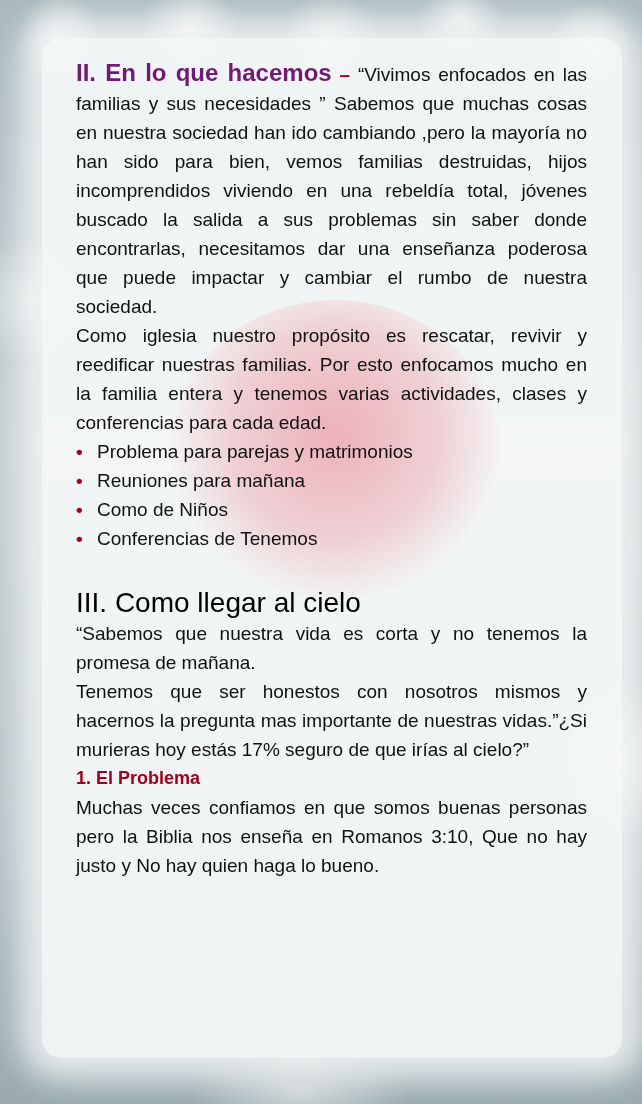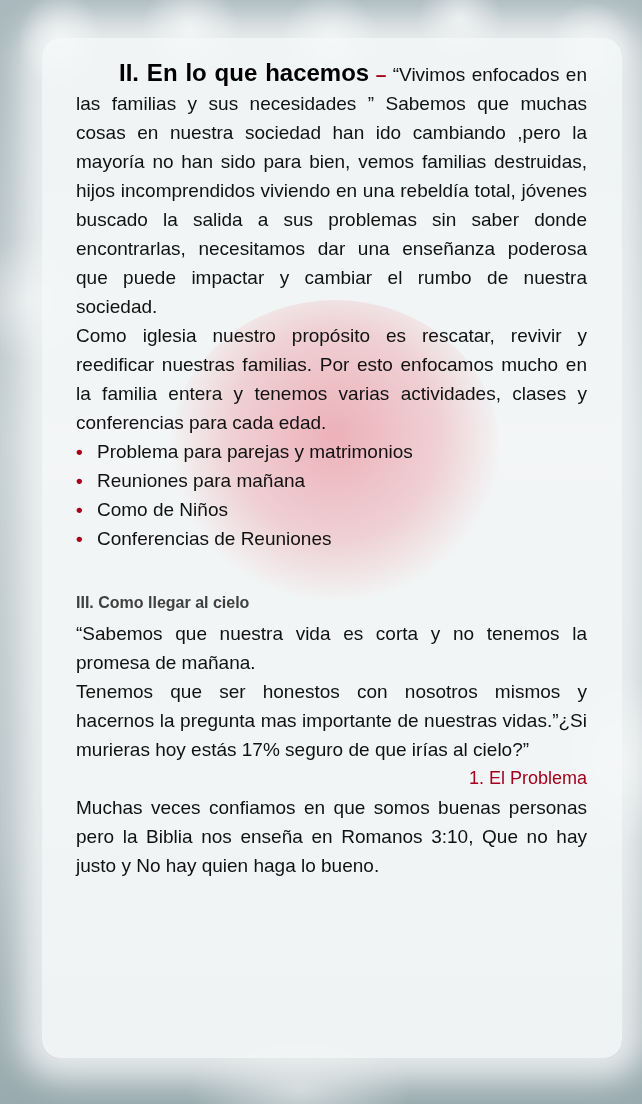--- a/index.html
+++ b/index.html
@@ -32,43 +32,43 @@
     background:radial-gradient(ellipse at 50% 45%, rgba(232,120,135,0.55) 0%, rgba(232,140,150,0.35) 45%, rgba(240,170,180,0) 72%);
     border-radius:50%;
   }
   .content {
     position:absolute; left:76px; top:58px; width:511px;
     color:#111;
     font-size:19px;
     line-height:29px;
   }
   p { margin:0; text-align:justify; }
-  .h2 { color:#000000; font-weight:bold; font-size:24px;margin-left:43px; }
+  .h2 { color:#701a75; font-weight:bold; font-size:24px; }
   .dash { color:#a3001b; font-weight:bold; }
-  .h3 { color:#404040; font-weight:bold; font-size:16px; line-height:32px; margin-top:34px; }
-  .h4 { color:#a3001b; font-weight:normal; font-size:18px; line-height:29px;text-align:right; }
+  .h3 { color:#000000; font-weight:normal; font-size:28px; line-height:32px; margin-top:34px; }
+  .h4 { color:#a3001b; font-weight:bold; font-size:18px; line-height:29px; }
   ul { list-style:none; margin:0; padding:0; }
   li { position:relative; padding-left:21px; }
   li .bullet { position:absolute; left:0; top:0; color:#a3001b; font-weight:bold; }
 </style>
 </head>
 <body>
 
 <div class="bg"></div>
 <div class="panel"></div>
 <div class="heart"></div>
 
 <div class="content">
   <p><span class="h2">II. En lo que hacemos</span><span class="dash"> – </span><span>“Vivimos enfocados  en las  familias y sus  necesidades ” Sabemos que muchas cosas en nuestra sociedad han ido cambiando ,pero la mayoría no han sido para bien, vemos familias destruidas, hijos incomprendidos viviendo en una rebeldía total, jóvenes buscado la  salida a sus problemas sin saber donde encontrarlas, necesitamos dar una enseñanza  poderosa que puede impactar y cambiar el rumbo de nuestra sociedad.</span></p>
   <p>Como iglesia nuestro propósito es rescatar, revivir y reedificar nuestras familias. Por esto enfocamos mucho en la familia entera y tenemos varias actividades, clases y conferencias para cada edad.</p>
   <ul>
     <li><span class="bullet">•</span><span>Problema para parejas y matrimonios</span></li>
     <li><span class="bullet">•</span><span>Reuniones para mañana</span></li>
     <li><span class="bullet">•</span><span>Como de Niños</span></li>
-    <li><span class="bullet">•</span><span>Conferencias de Reuniones</span></li>
+    <li><span class="bullet">•</span><span>Conferencias de Tenemos</span></li>
   </ul>
 
   <div class="h3">III.  Como llegar al cielo</div>
   <p>“Sabemos que nuestra vida es corta y no tenemos la promesa de mañana.</p>
   <p>Tenemos que ser honestos con nosotros mismos y hacernos la pregunta mas importante de nuestras vidas.”¿Si murieras hoy estás 17% seguro de que irías al cielo?”</p>
   <div class="h4">1. El Problema</div>
   <p>Muchas veces confiamos en que somos buenas personas pero la Biblia nos enseña en Romanos 3:10, Que no hay justo y No hay quien haga lo bueno.</p>
 </div>
 
 </body></html>

